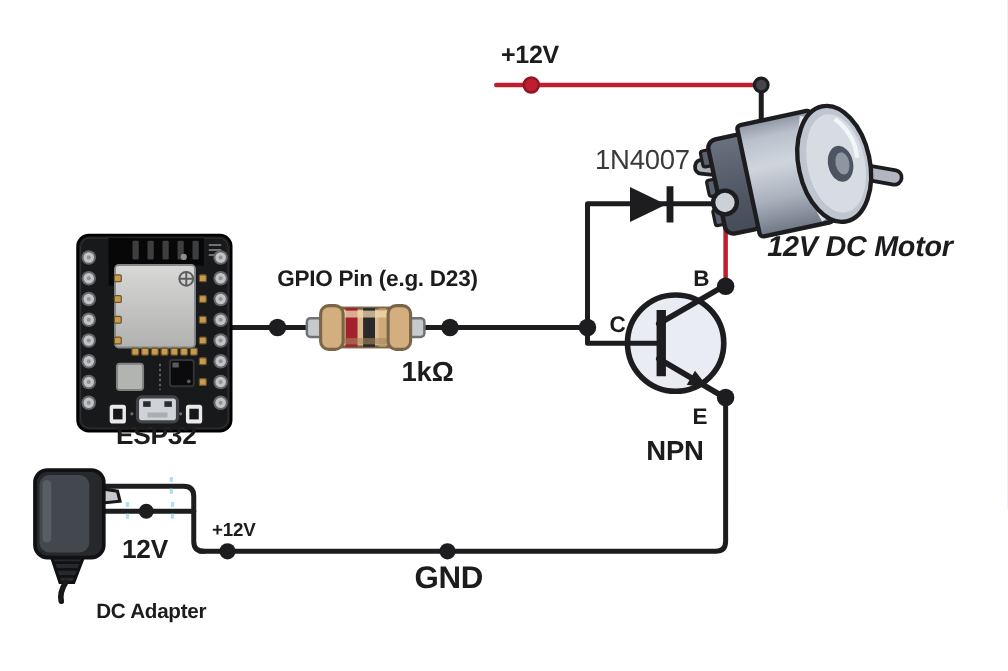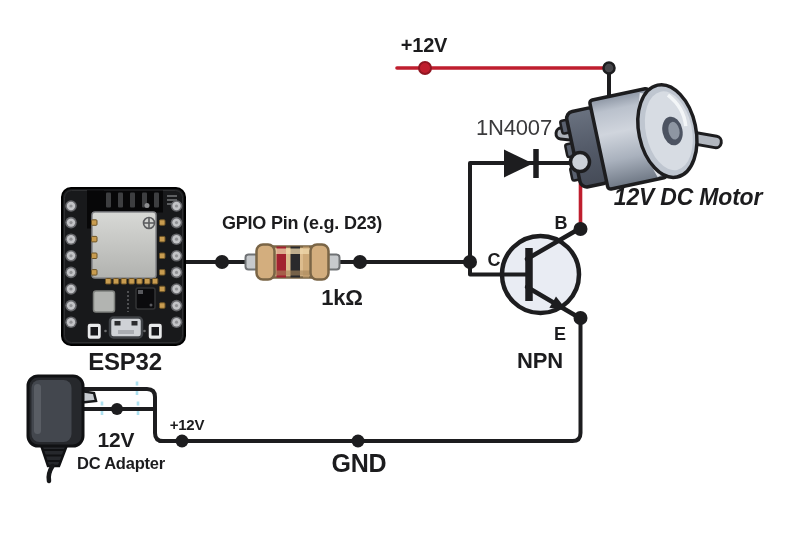--- a/index.html
+++ b/index.html
@@ -277,19 +277,19 @@
 
   <div class="lbl" style="left:424px;top:45px;font-size:20px;">+12V</div>
   <div class="lbl lbl-med" style="left:514px;top:128px;font-size:22px;">1N4007</div>
   <div class="lbl" style="left:688px;top:197px;font-size:23px;font-style:italic;">12V DC Motor</div>
   <div class="lbl" style="left:302px;top:223px;font-size:18px;">GPIO Pin (e.g. D23)</div>
   <div class="lbl" style="left:294px;top:298px;font-size:22px;margin-left:48px;">1kΩ</div>
   <div class="lbl" style="left:561px;top:223px;font-size:18px;">B</div>
   <div class="lbl" style="left:494px;top:260px;font-size:18px;">C</div>
   <div class="lbl" style="left:560px;top:334px;font-size:18px;">E</div>
   <div class="lbl" style="left:540px;top:361px;font-size:22px;">NPN</div>
-  <div class="lbl" style="left:125px;top:362px;font-size:24px;">ESP32</div>
+  <div class="lbl" style="left:125px;top:349px;font-size:21px;">ESP32</div>
   <div class="lbl" style="left:187px;top:424px;font-size:15px;">+12V</div>
   <div class="lbl" style="left:116px;top:440px;font-size:21px;">12V</div>
-  <div class="lbl" style="left:121px;top:463px;font-size:16.5px;">DC Adapter</div>
+  <div class="lbl" style="left:121px;top:490px;font-size:16.5px;">DC Adapter</div>
   <div class="lbl" style="left:359px;top:463px;font-size:25px;">GND</div>
 
 </div>
 
 </body></html>

